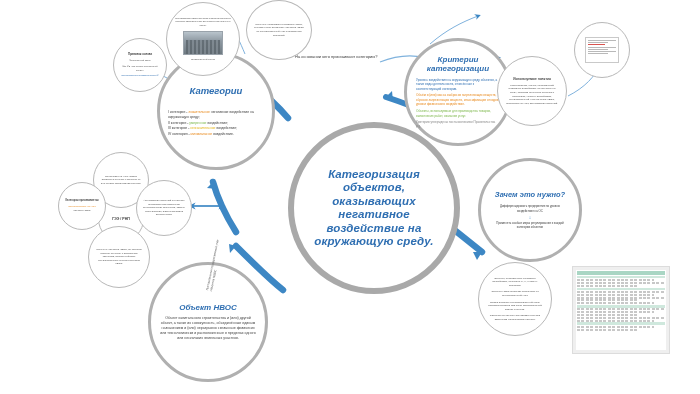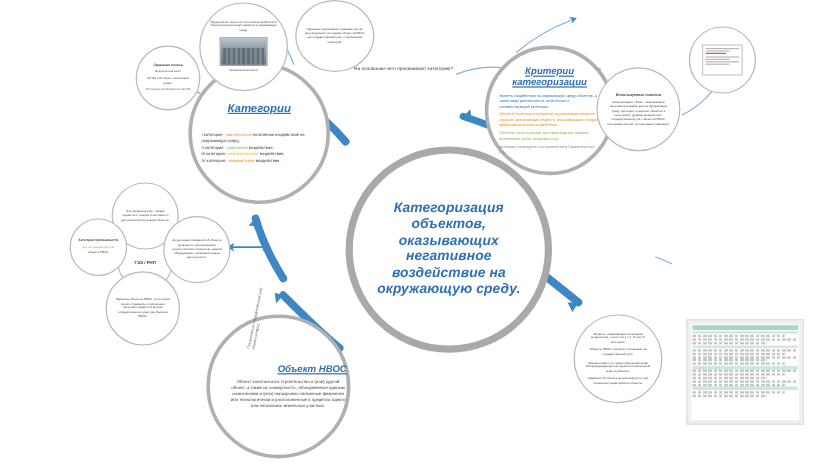--- a/index.html
+++ b/index.html
@@ -23,24 +23,24 @@
   }
   #hub .hub-text{
     color:#2f6fb2;font-style:italic;font-weight:bold;font-size:11.5px;
     line-height:13.5px;width:128px;letter-spacing:.1px;
   }
 
   
   .big{border:3px solid #b0b0b0;}
   #n-categories{left:157px;top:52px;width:118px;height:118px;}
   #n-criteria{left:404px;top:38px;width:108px;height:108px;}
-  #n-object{left:172px;top:262px;width:120px;height:120px;align-items:flex-end;}
+  #n-object{left:148px;top:262px;width:120px;height:120px;}
   #n-why{left:478px;top:158px;width:104px;height:104px;}
 
-  .title{font-style:italic;font-weight:bold;color:#2f6fb2;text-decoration:underline;}
+  .title{font-style:italic;font-weight:bold;color:#2f6fb2;}
   #n-categories .title{font-size:9.5px;margin-bottom:14px;}
   #n-criteria .title{font-size:8px;line-height:9.5px;margin-bottom:4px;}
   #n-object .title{font-size:8px;margin-bottom:4px;}
   #n-why .title{font-size:7.5px;line-height:9px;margin-bottom:5px;}
 
   .body{font-size:3.3px;line-height:4.6px;color:#3b3b3b;width:90px;}
   #n-categories .body{width:96px;text-align:left;font-size:3.4px;line-height:5.4px;}
   #n-criteria .body{width:84px;text-align:left;font-size:3.1px;line-height:4.4px;}
   #n-object .body{width:98px;font-size:3.6px;line-height:5px;color:#444;}
   #n-why .body{width:76px;font-size:2.9px;line-height:4.2px;}
@@ -164,20 +164,28 @@
       <div class="kw-g" style="margin-top:2.5px">Объекты, используемые для производства товаров, выполнения работ, оказания услуг.</div>
       <div class="kw-gray" style="margin-top:2.5px">Критерии утверждены постановлением Правительства РФ.</div>
     </div>
   </div>
 
   <div class="node big" id="n-object">
     <div class="title">Объект НВОС</div>
     <div class="body">Объект капитального строительства и (или) другой объект, а также их совокупность, объединённые единым назначением и (или) неразрывно связанные физически или технологически и расположенные в пределах одного или нескольких земельных участков.</div>
   </div>
 
+  <div class="node big" id="n-why">
+    <div class="title">Зачем это нужно?</div>
+    <div class="body">
+      <div>Дифференцировать предприятия по уровню воздействия на ОС</div>
+      <div style="color:#3d87c4;font-size:5px;margin:2px 0;">↓</div>
+      <div>Применять особые меры регулирования к каждой категории объектов</div>
+    </div>
+  </div>
 
   <div class="node small" id="s-terms">
     <div class="stitle">Используемые понятия</div>
     <div class="stext">Категоризация, объект, оказывающий негативное воздействие на окружающую среду, критерии отнесения объектов к категориям, уровень воздействия, государственный учёт объектов НВОС, постановка на учёт, актуализация сведений.</div>
   </div>
 
   <div class="node small" id="s-photo">
     <div class="stext">Предприятия являются источником выбросов и сбросов загрязняющих веществ в окружающую среду.</div>
     <div class="ph"></div>
     <div class="stext" style="font-size:2.2px">Промышленный объект</div>

